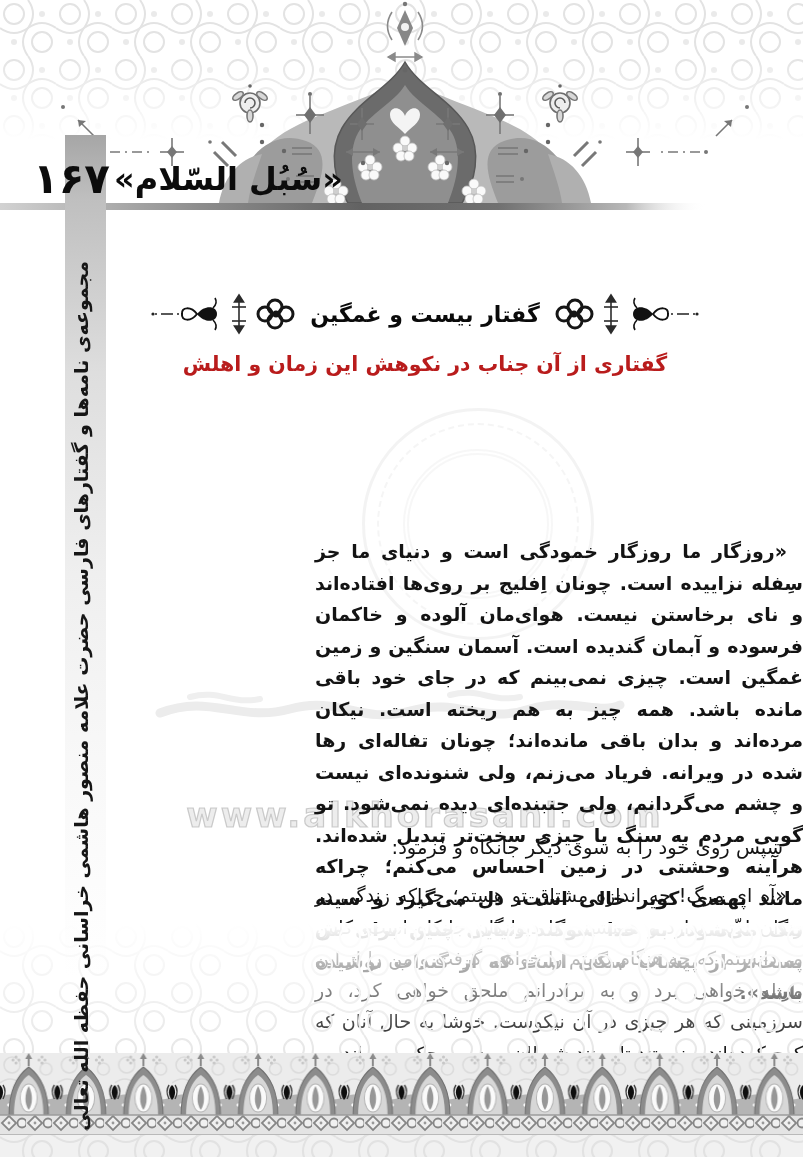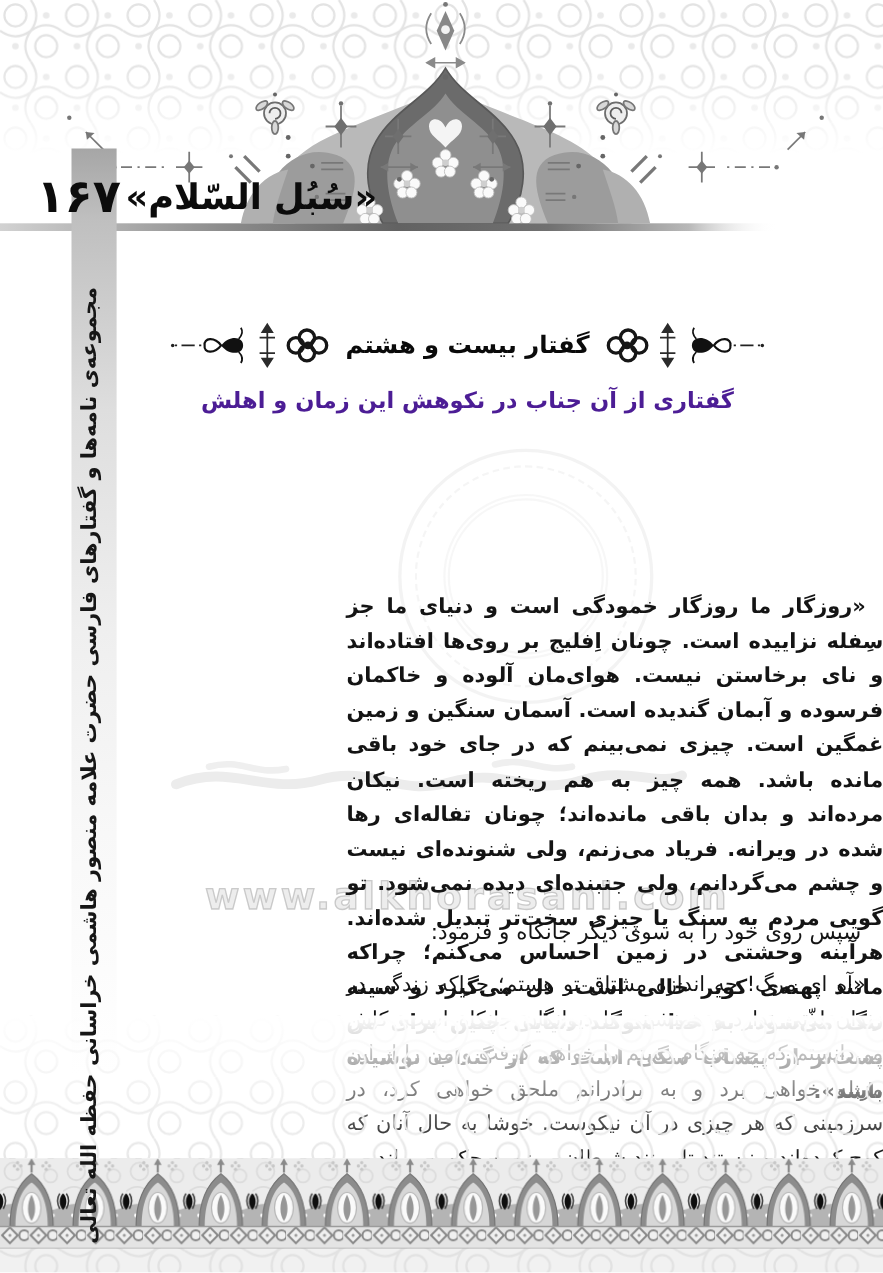--- a/index.html
+++ b/index.html
@@ -36,21 +36,21 @@
   }
   
   .content{position:absolute;left:115px;top:290px;width:620px;z-index:2;direction:rtl;}
   .chapter-row{
     display:flex;align-items:center;justify-content:center;gap:7px;height:48px;
   }
   .chapter-title{font-size:22px;font-weight:bold;color:#0a0a0a;white-space:nowrap;padding:0 2px;}
   .flank{flex:0 0 auto;}
   .flank.mirror{transform:scaleX(-1);}
   .chapter-subtitle{
-    margin-top:14px;text-align:center;font-size:20.5px;font-weight:bold;color:#4c1d95;
+    margin-top:14px;text-align:center;font-size:20.5px;font-weight:bold;color:#b91c1c;
   }
   .para, .quote{
     position:absolute;right:0;color:#141414;text-align:justify;direction:rtl;
   }
   .para{width:620px;font-size:19.5px;line-height:32.5px;text-indent:20px;}
   .quote{width:488px;font-size:19px;line-height:31.5px;text-indent:16px;}
   .p1{top:398px;}
   .q1{top:536px;font-weight:bold;}
   .p2{top:832px;}
   .q2{top:880px;}
@@ -284,21 +284,21 @@
           </g>
 
           <path d="M104,22 C96,12 84,14 84,22 C84,30 96,32 104,22 Z" fill="#111"></path>
           <path d="M104,22 C110,14 120,15 119,22 C120,29 110,30 104,22 Z" fill="none" stroke="#111" stroke-width="2"></path>
           <path d="M88,16 q-5,-5 -2,-10 M88,28 q-5,5 -2,10" stroke="#111" stroke-width="1.6" fill="none"></path>
 
           <line x1="122" y1="22" x2="146" y2="22" stroke="#222" stroke-width="1.6" stroke-dasharray="2 4 12 4"></line>
           <circle cx="148" cy="22" r="1.6" fill="#222"></circle>
         </g>
       </svg>
-      <div class="chapter-title">گفتار بیست و هشتم</div>
+      <div class="chapter-title">گفتار بیست و غمگین</div>
       <svg class="flank mirror" width="150" height="44" viewBox="0 0 150 44">
         <use href="#flankArt"></use>
       </svg>
     </div>
     <div class="chapter-subtitle">گفتاری از آن جناب در نکوهش این زمان و اهلش</div>
   </div>
 
   <div class="quote q1">«روزگار ما روزگار خمودگی است و دنیای ما جز سِفله نزاییده است. چونان اِفلیج بر روی‌ها افتاده‌اند و نای برخاستن نیست. هوای‌مان آلوده و خاکمان فرسوده و آبمان گندیده است. آسمان سنگین و زمین غمگین است. چیزی نمی‌بینم که در جای خود باقی مانده باشد. همه چیز به هم ریخته است. نیکان مرده‌اند و بدان باقی مانده‌اند؛ چونان تفاله‌ای رها شده در ویرانه. فریاد می‌زنم، ولی شنونده‌ای نیست و چشم می‌گردانم، ولی جنبنده‌ای دیده نمی‌شود. تو گویی مردم به سنگ یا چیزی سخت‌تر تبدیل شده‌اند. هرآینه وحشتی در زمین احساس می‌کنم؛ چراکه مانند پهنه‌ی کویر خالی است. دل می‌گیرد و سینه تنگ می‌شود. به خدا سوگند دنیایی چنین برای من پست‌تر از پیشاب سگی است که از گنداب نوشیده باشد».</div>
   <div class="para p2">سپس روی خود را به سوی دیگر جانکاه و فرمود:</div>
   <div class="quote q2">«آه ای مرگ! چه اندازه مشتاق تو هستم؛ چراکه زندگی در زندان لذّتی ندارد و همنشینی با دیوانگان جانکاه است. کاش می‌دانستم که چه هنگام دستم را خواهی گرفت و من را از این مزبله خواهی برد و به برادرانم ملحق خواهی کرد، در سرزمینی که هر چیزی در آن نیکوست. خوشا به حال آنان که کوچ کرده‌اند و نیستند تا ببینند شیطان بر زمین حکم می‌راند،</div>

